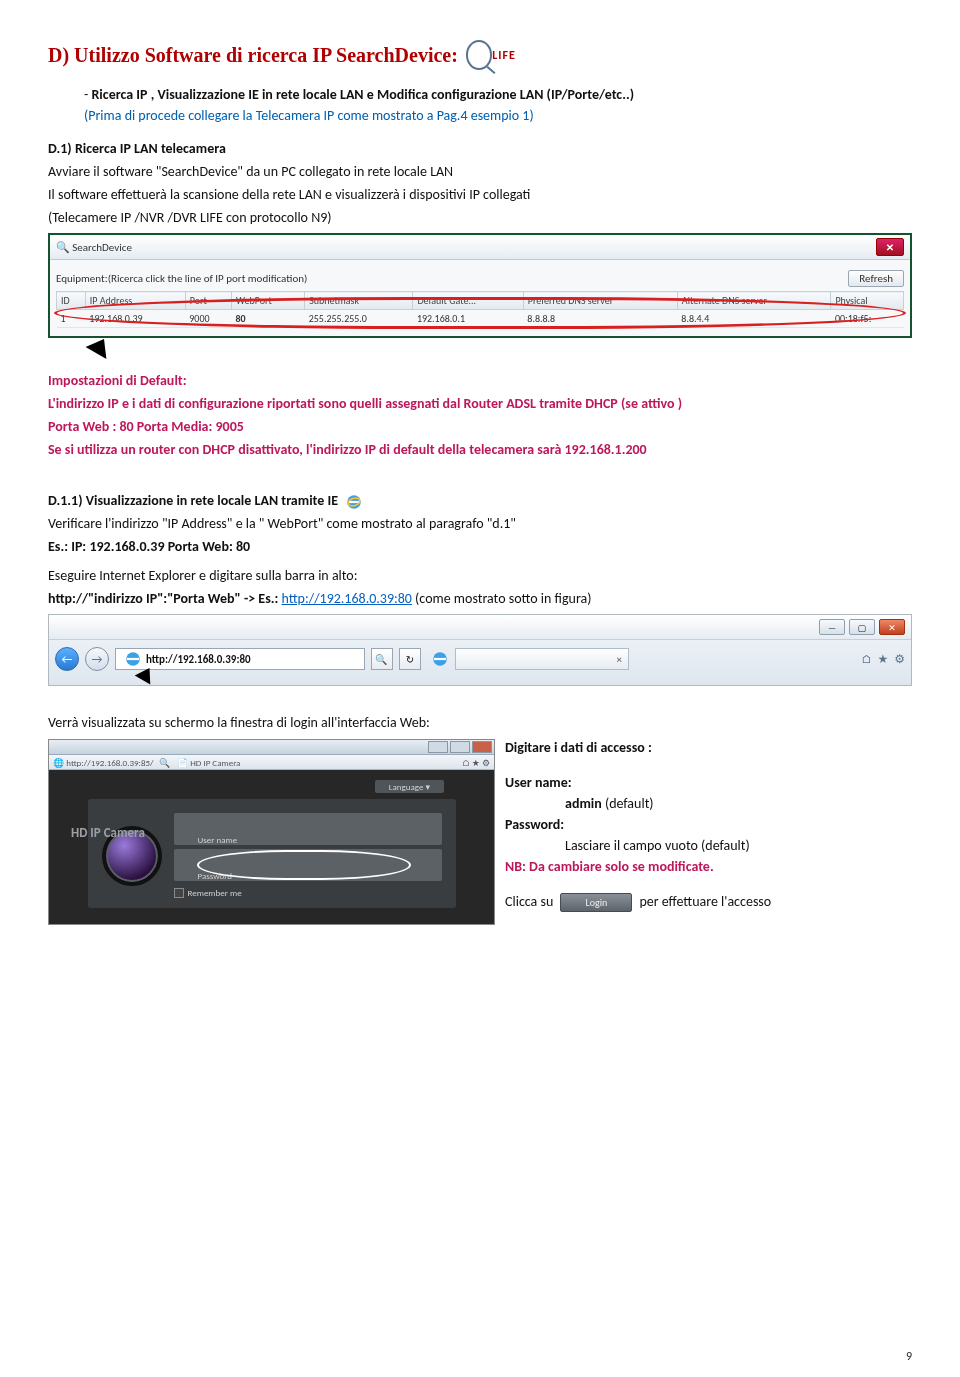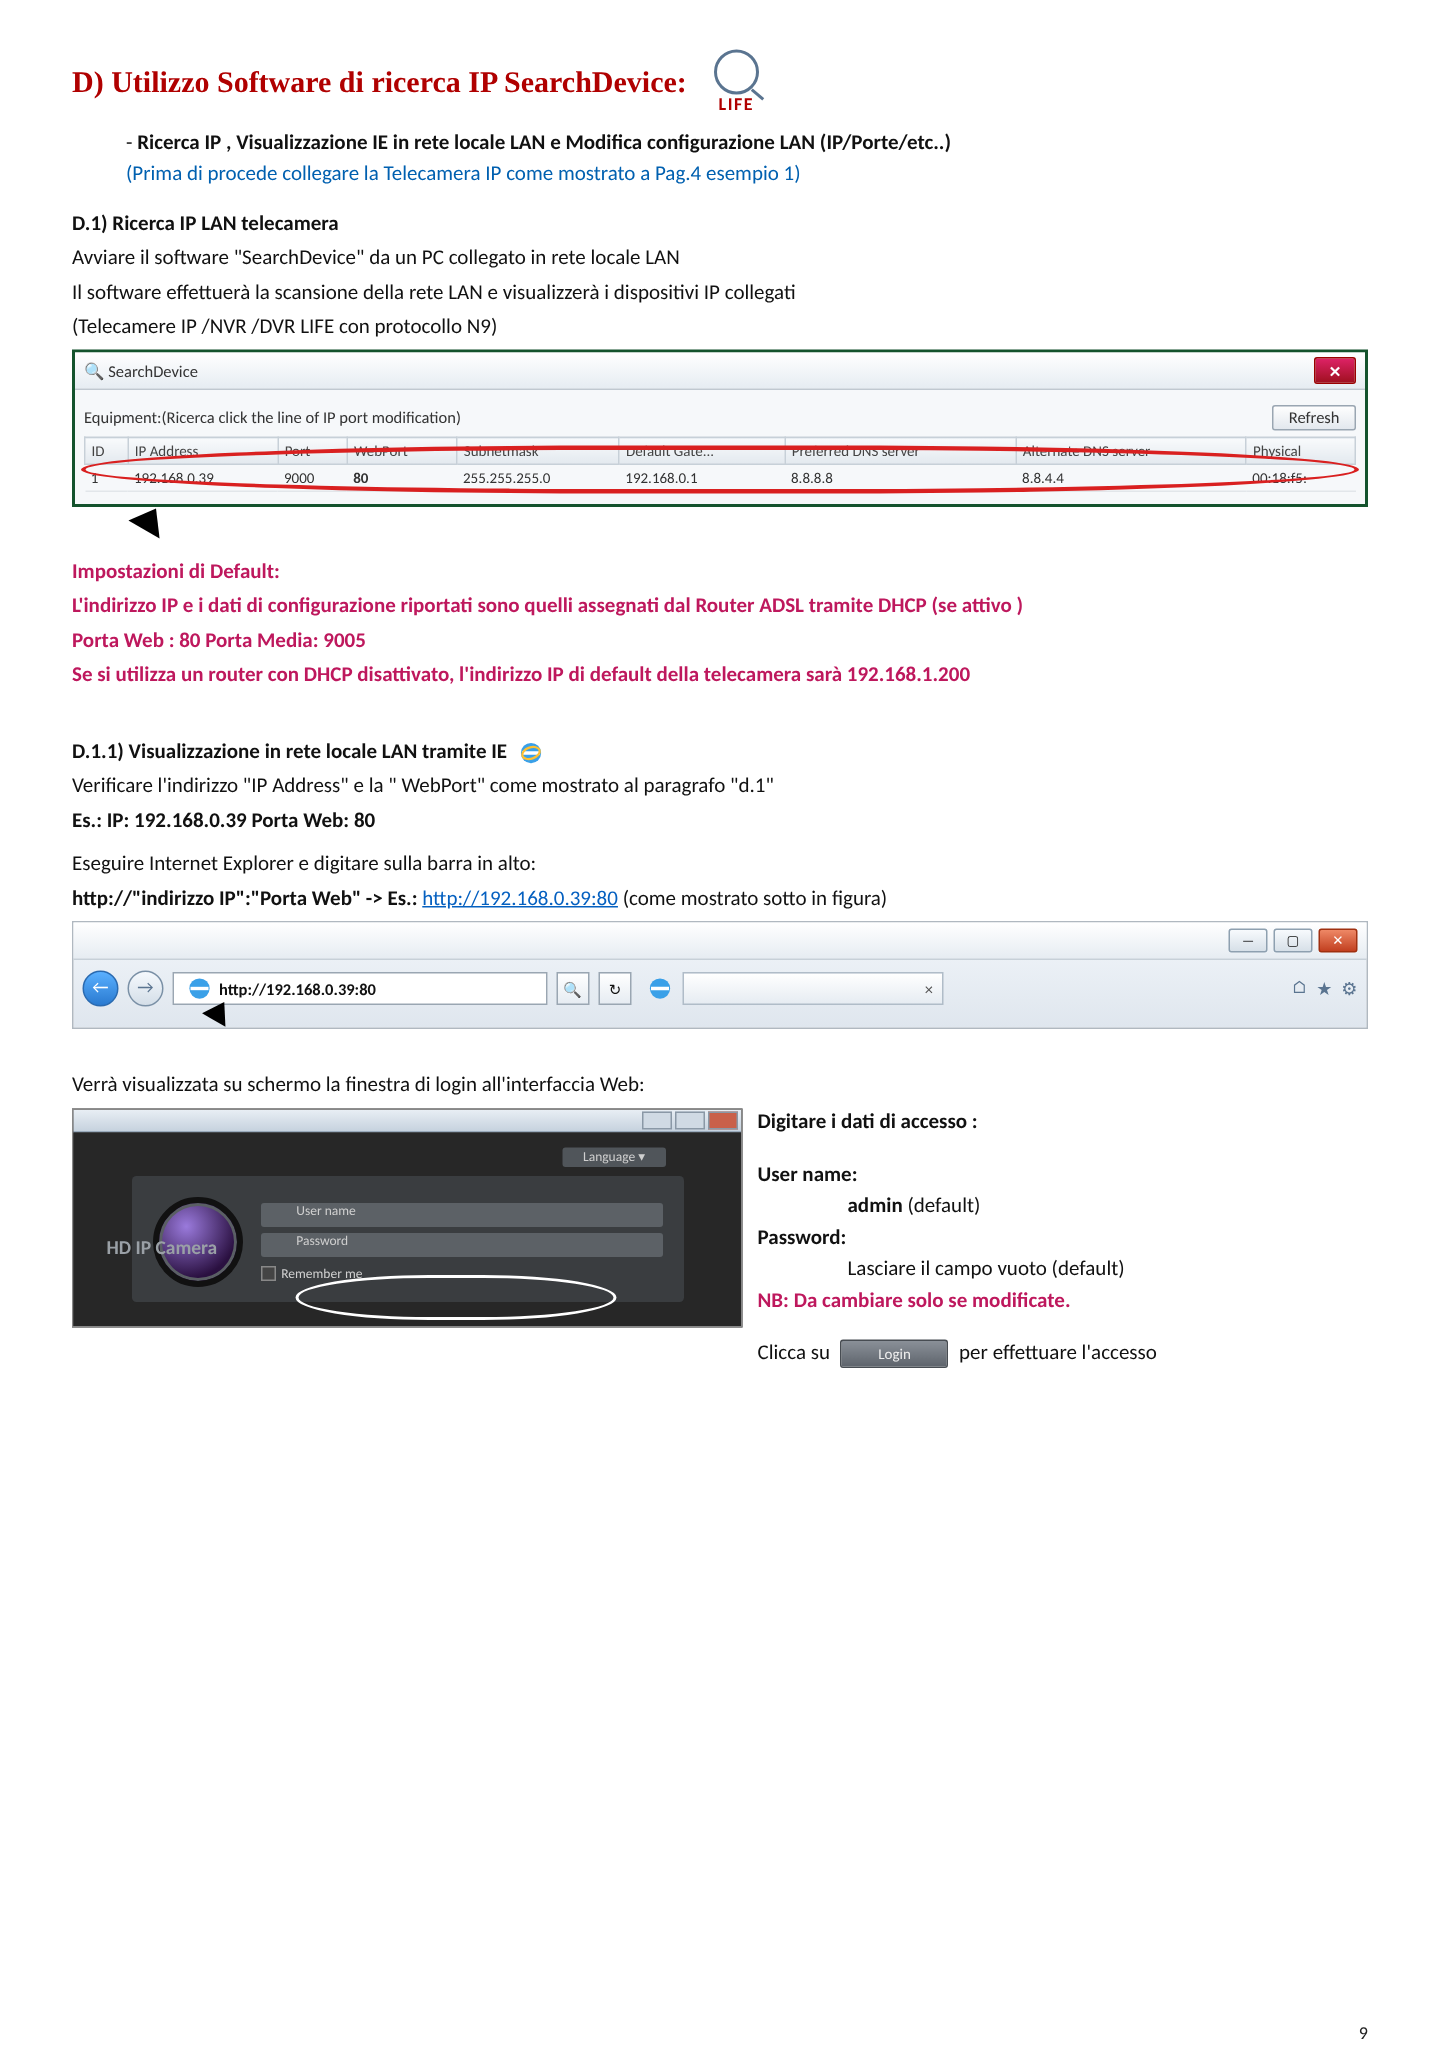--- a/index.html
+++ b/index.html
@@ -11,21 +11,21 @@
     width:960px;
     box-sizing:border-box;
   }
   .title-row{display:flex;align-items:center;gap:8px;margin-bottom:6px}
   .title{
     color:#b00000;
     font-family:"Times New Roman",serif;
     font-size:20px;
     font-weight:bold;
   }
-  .logo{width:50px;height:50px;display:flex;flex-direction:column;align-items:center;justify-content:center}
+  .logo{width:50px;height:50px;display:flex;flex-direction:row;align-items:center;justify-content:center}
   .mag{width:26px;height:26px;border:2px solid #5a7490;border-radius:50%;position:relative}
   .mag:after{content:"";position:absolute;width:10px;height:2px;background:#5a7490;bottom:-3px;right:-6px;transform:rotate(40deg)}
   .life{color:#b00000;font-weight:bold;font-size:12px;letter-spacing:1px}
   ul.dash{list-style:none;padding-left:36px;margin:0 0 4px 0}
   ul.dash li:before{content:"- ";}
   .indent{padding-left:36px}
   .blue{color:#0060b0}
   p{margin:0 0 4px 0;line-height:1.35}
   .sect{font-weight:bold;margin-top:14px}
   .screenshot-search{
@@ -129,21 +129,21 @@
   .ls-addr{background:linear-gradient(#f3f6f9,#dde5ec);height:14px;border-bottom:1px solid #aab8c4;display:flex;align-items:center;padding:0 4px;gap:6px;color:#556;font-size:9px;justify-content:space-between}
   .ls-body{padding:10px 0 16px 0;display:flex;flex-direction:column;align-items:center;background:#272727}
   .lang-box{align-self:flex-end;margin:0 50px 6px 0;background:#50555a;padding:1px 14px;font-size:9px;border-radius:2px;color:#cfcfcf}
   .panel{
     width:340px;background:#3a3d40;padding:14px 14px 10px 14px;
     display:flex;align-items:center;gap:12px;
     border-radius:3px;
   }
   .lens{width:52px;height:52px;border-radius:50%;background:radial-gradient(circle at 35% 30%,#9a7adc,#2a1040 70%);border:4px solid #111;box-shadow:0 0 0 2px #5a5f64 inset}
   .fields{flex:1;display:flex;flex-direction:column;gap:4px;position:relative}
-  .fld{background:#5c6166;height:16px;border-radius:2px;color:#cfcfcf;font-size:9px;display:flex;align-items:flex-start;padding:0 24px;gap:6px}
+  .fld{background:#5c6166;height:32px;border-radius:2px;color:#cfcfcf;font-size:9px;display:flex;align-items:flex-end;padding:0 24px;gap:6px}
   .fld input{background:transparent;border:none;flex:1;color:#fff;font-size:9px}
   .rem{display:flex;align-items:center;gap:4px;font-size:9px;color:#cfcfcf;margin-top:2px}
   .cb{width:8px;height:8px;border:1px solid #888;background:#444}
   .login-btn{
     align-self:center;margin-top:-18px;
     background:linear-gradient(#8a9098,#5e646c);
     color:#eee;padding:2px 24px;font-size:10px;border:1px solid #474c52;border-radius:2px;
   }
   .login-btn.inline{
     display:inline-block;vertical-align:middle;margin:0 4px;
@@ -286,20 +286,24 @@
 <div class="sp14"></div>
 <p>Verrà visualizzata su schermo la finestra di login all'interfaccia Web:</p>
 
 <div class="login-cols">
   <div class="login-shot">
     <div class="ls-titlebar">
         <span class="b"></span>
         <span class="b"></span>
         <span class="b r"></span>
       </div>
+    <div class="ls-addr">
+      <span>🌐 <span>http://192.168.0.39:85/</span> &nbsp; 🔍 &nbsp; 📄 <span>HD IP Camera</span></span>
+      <span>⌂ ★ ⚙</span>
+    </div>
     <div class="ls-body">
       <div class="lang-box"><span>Language</span> ▾</div>
       <span class="hd-title">HD IP Camera</span>
       <div class="panel">
         <div class="lens"></div>
         <div class="fields">
           <div class="fld">
               <span>User name</span>
               <input style="">
             </div>

